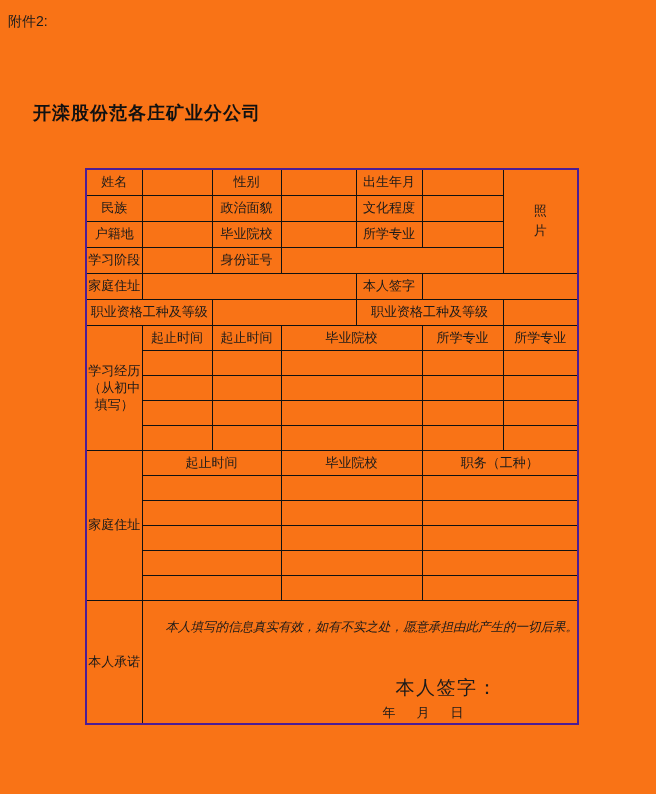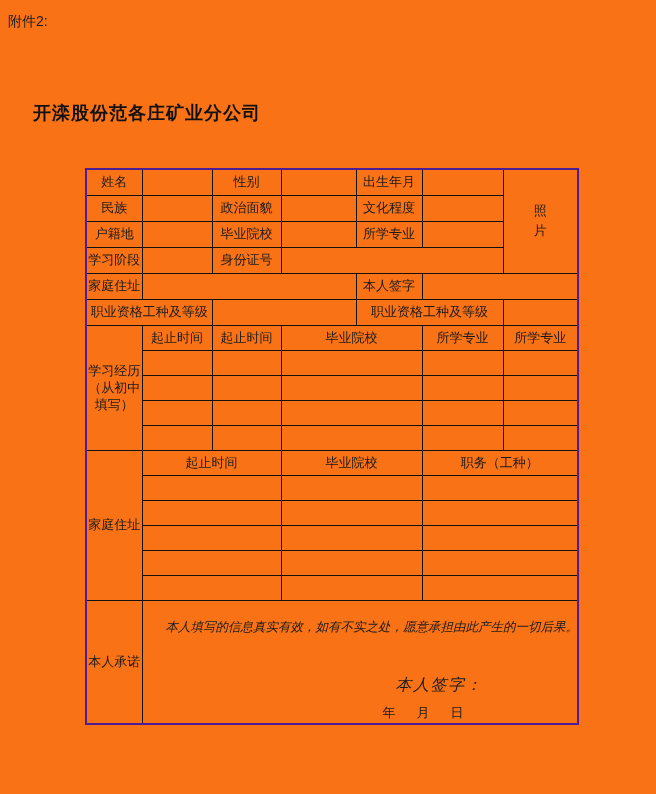--- a/index.html
+++ b/index.html
@@ -45,21 +45,21 @@
     padding:0 1px; line-height:17px;
   }
   .commit-cell { vertical-align:top; }
   .commit-box { position:relative; width:100%; height:122px; }
   .commit-statement {
     position:absolute; top:18px; left:23px;
     font-size:12.5px; white-space:nowrap; color:#1a1a1a;font-style:italic;
   }
   .commit-sign {
     position:absolute; top:74px; left:253px;
-    font-size:16px; letter-spacing:1.5px;font-style:italic;
+    font-size:19px; letter-spacing:1.5px;
   }
   .commit-date {
     position:absolute; top:103px; left:240px;
     font-size:13px; letter-spacing:4px; white-space:nowrap;
   }
 </style>
 </head>
 <body>
 
 <div class="page">

